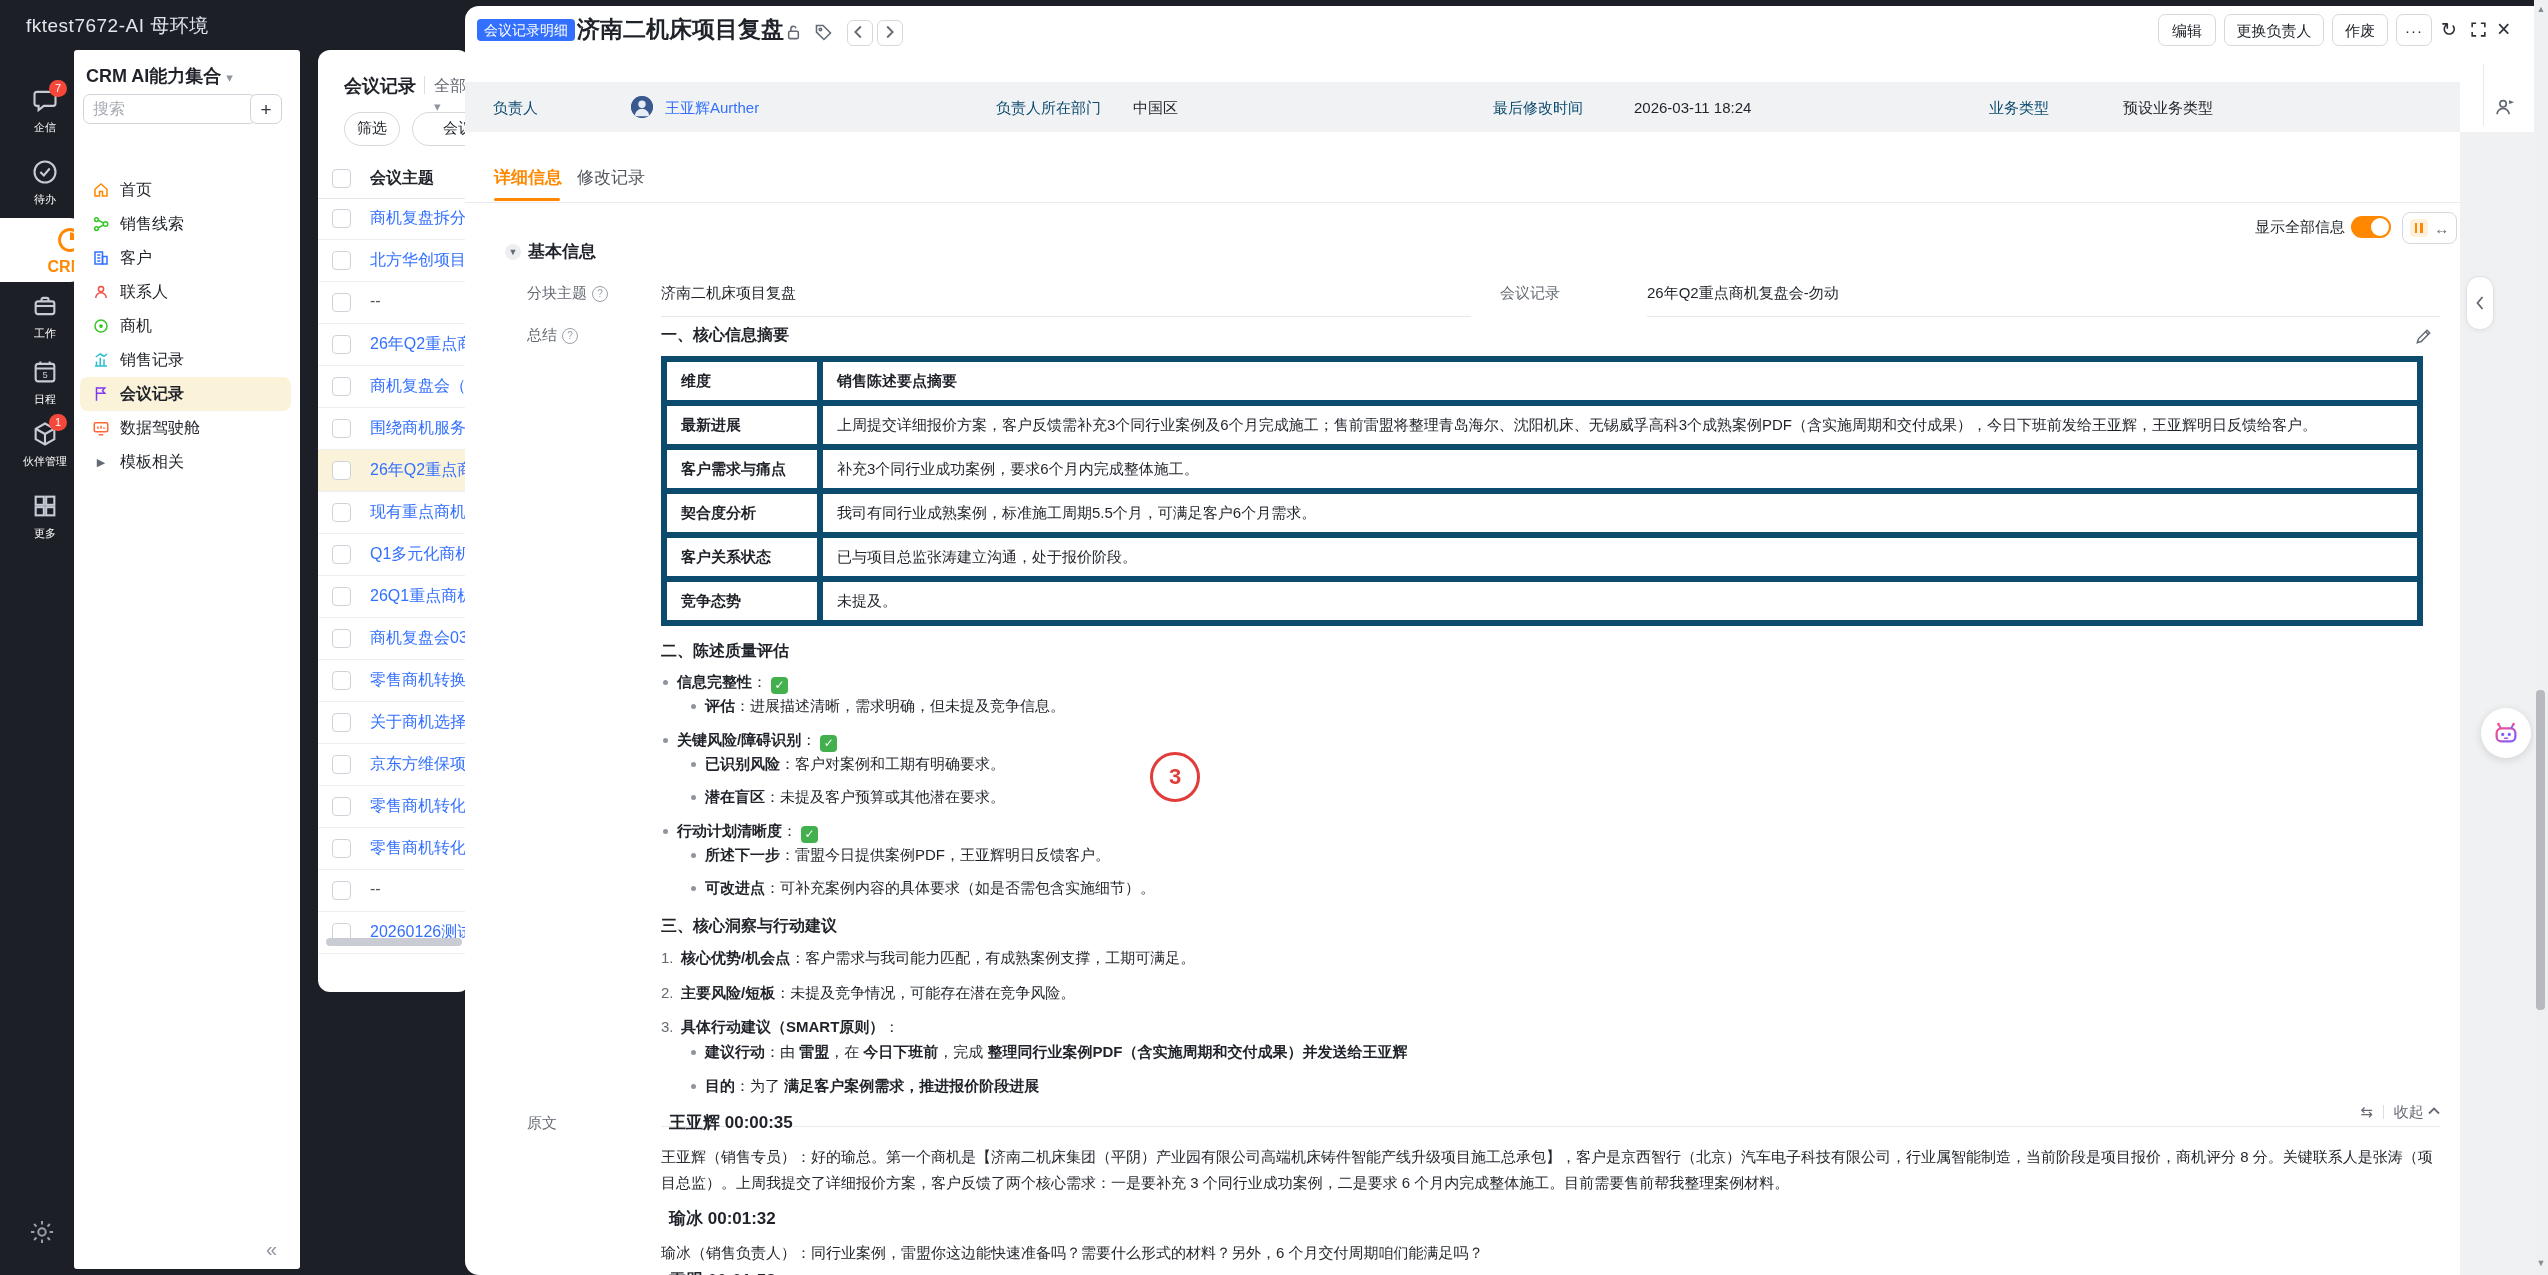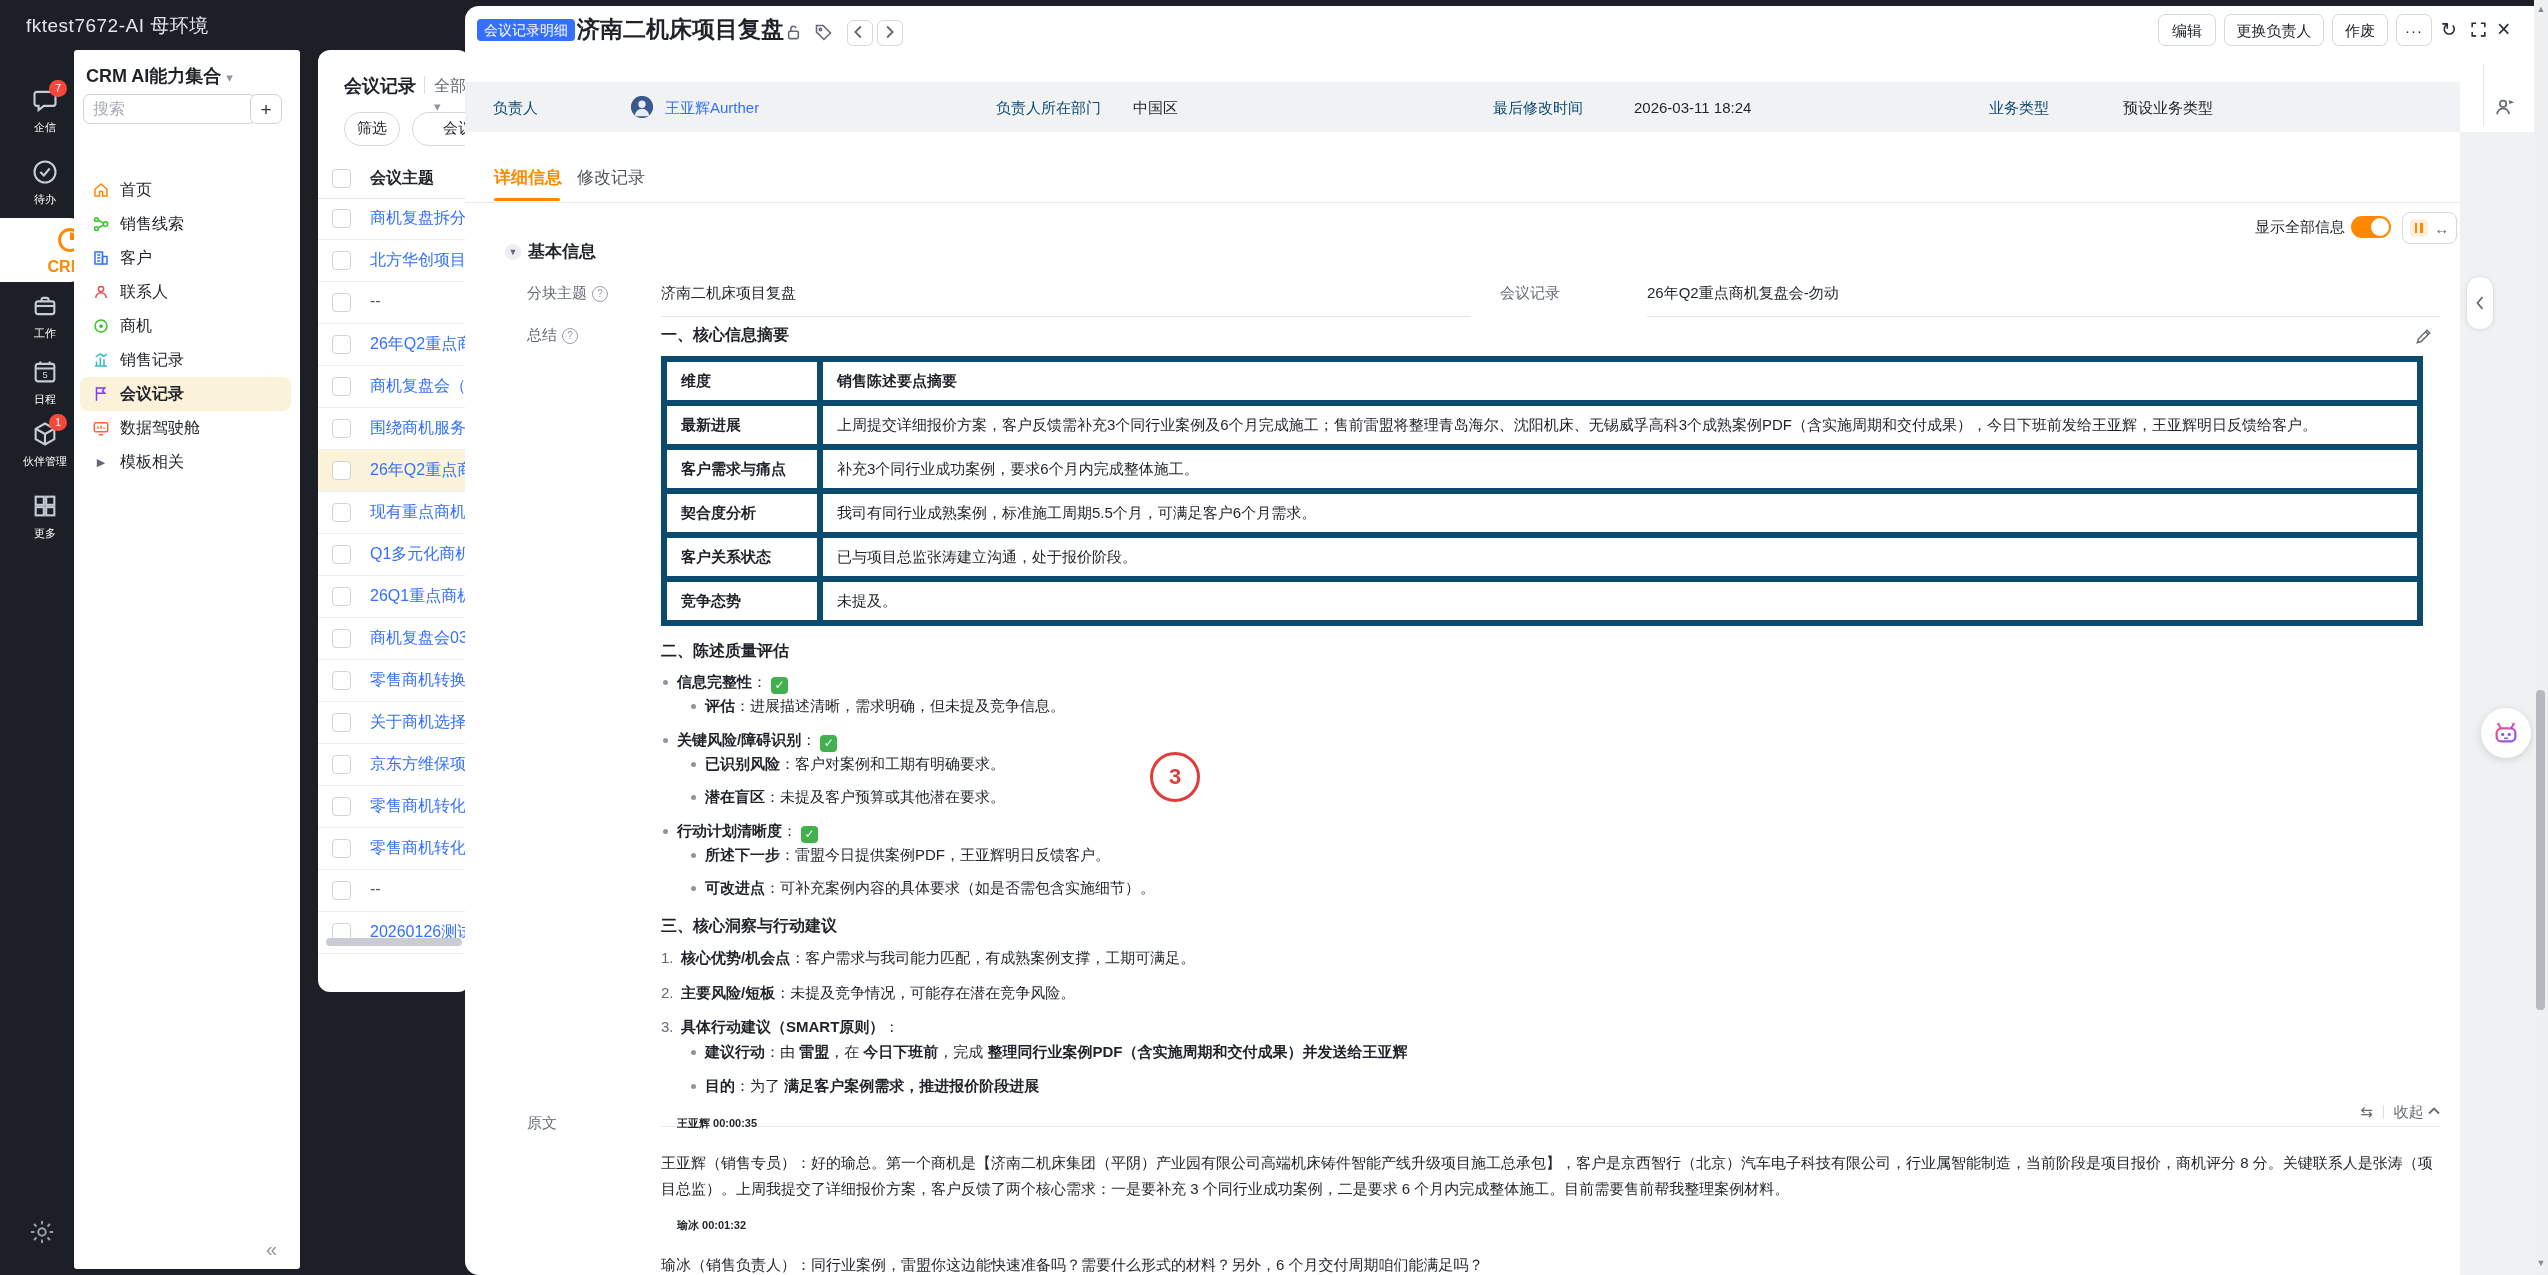--- a/index.html
+++ b/index.html
@@ -83,21 +83,21 @@
   .b-sub::before{content:"";position:absolute;left:30px;top:10px;width:5px;height:5px;border-radius:50%;background:#8f959e;}
   .n-row{position:relative;padding-left:20px;line-height:24px;}
   .n-num{position:absolute;left:0;color:#646a73;}
   .bold{font-weight:bold;}
   .check{display:inline-block;width:17px;height:17px;background:#42b04c;border-radius:4px;color:#fff;font-size:12px;line-height:17px;text-align:center;font-weight:bold;vertical-align:-2px;margin-left:4px;}
   .fold-row{display:flex;justify-content:flex-end;align-items:center;gap:10px;color:#646a73;font-size:15px;margin-top:2px;height:24px;}
   .fold-sep{width:1px;height:14px;background:#dcdee2;}
   .divider{border-top:1px solid #e8eaed;margin-top:2px;}
   
   .src{position:absolute;left:196px;top:1104px;width:1779px;}
-  .src h4{margin:16px;font-size:11px;line-height:22px;}
+  .src h4{margin:8px;font-size:17px;line-height:22px;}
   .src p{margin:0;font-size:15px;line-height:26px;color:#25282e;}
   
   .vdiv{position:absolute;left:2018px;top:58px;width:1px;height:62px;background:#e8eaec;}
   .strip{position:absolute;left:1995px;top:126px;width:74px;height:1143px;background:#f0f1f2;}
   .collapse-handle{position:absolute;left:2001px;top:270px;width:26px;height:52px;background:#fff;border:1px solid #dfe2e6;border-radius:13px;color:#646a73;text-align:center;line-height:50px;font-size:13px;box-shadow:0 1px 4px rgba(0,0,0,.06);}
   .robot-btn{position:absolute;left:2016px;top:702px;width:50px;height:50px;background:#fff;border-radius:50%;box-shadow:0 2px 8px rgba(31,35,41,.15);display:flex;align-items:center;justify-content:center;}
   
   .rail{left:2534px;top:0;width:14px;height:1275px;background:#eef0f2;z-index:12;}
   .rail .arr{position:absolute;left:0;width:14px;text-align:center;font-size:9px;color:#868b93;}
   .thumb{position:absolute;left:2px;top:690px;width:9px;height:320px;background:#b6b9bd;border-radius:4px;}

